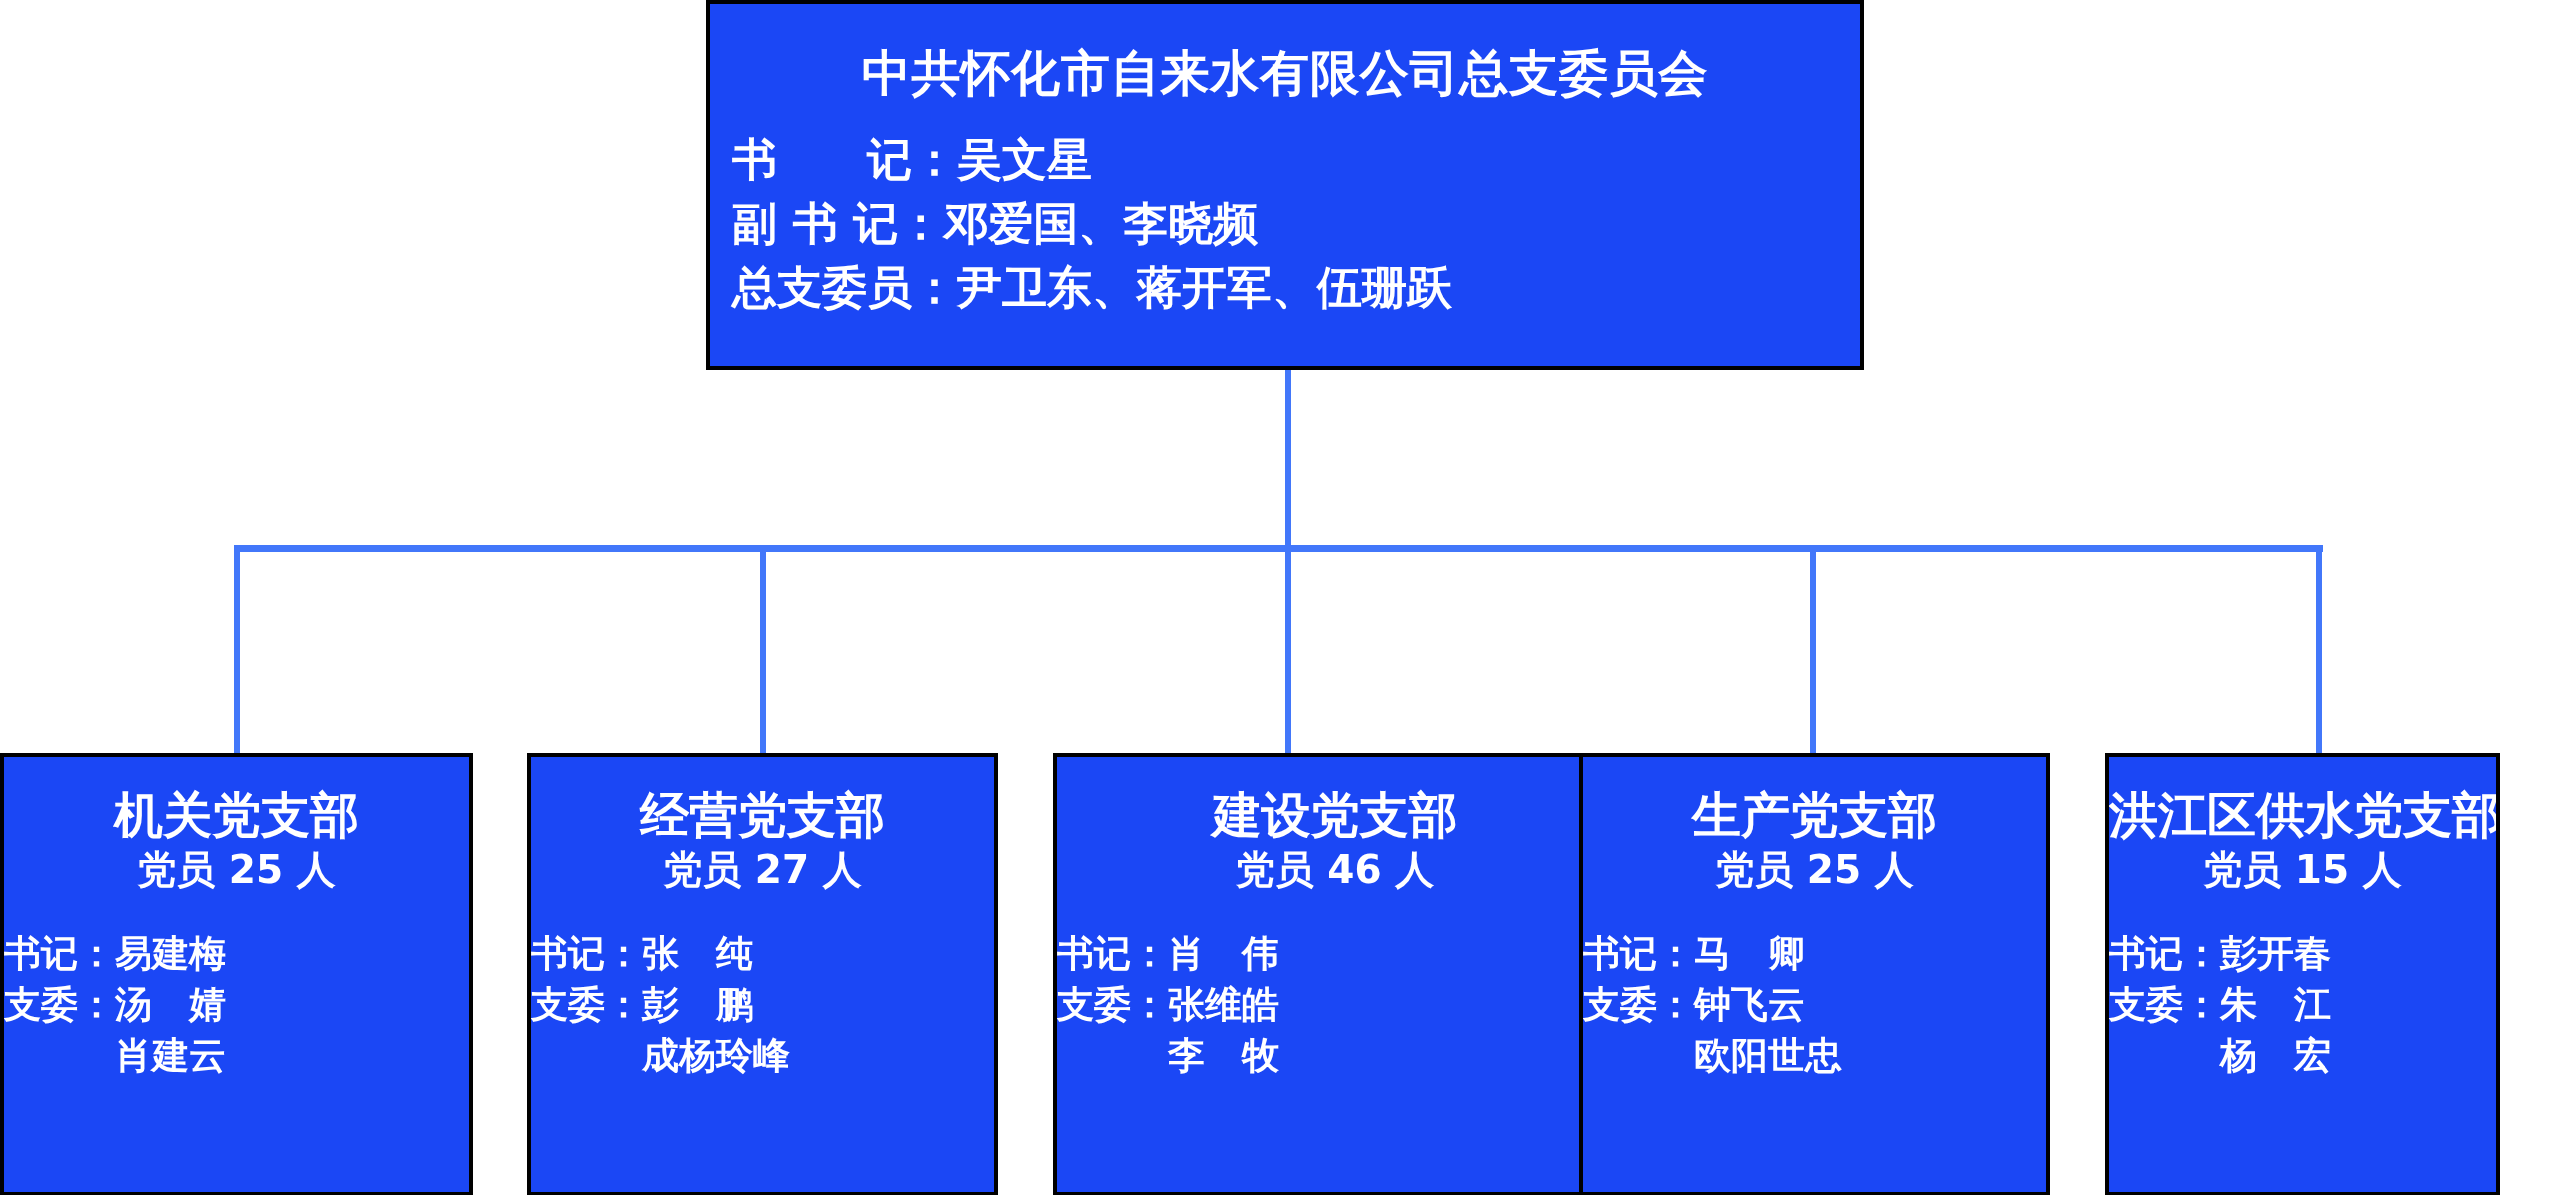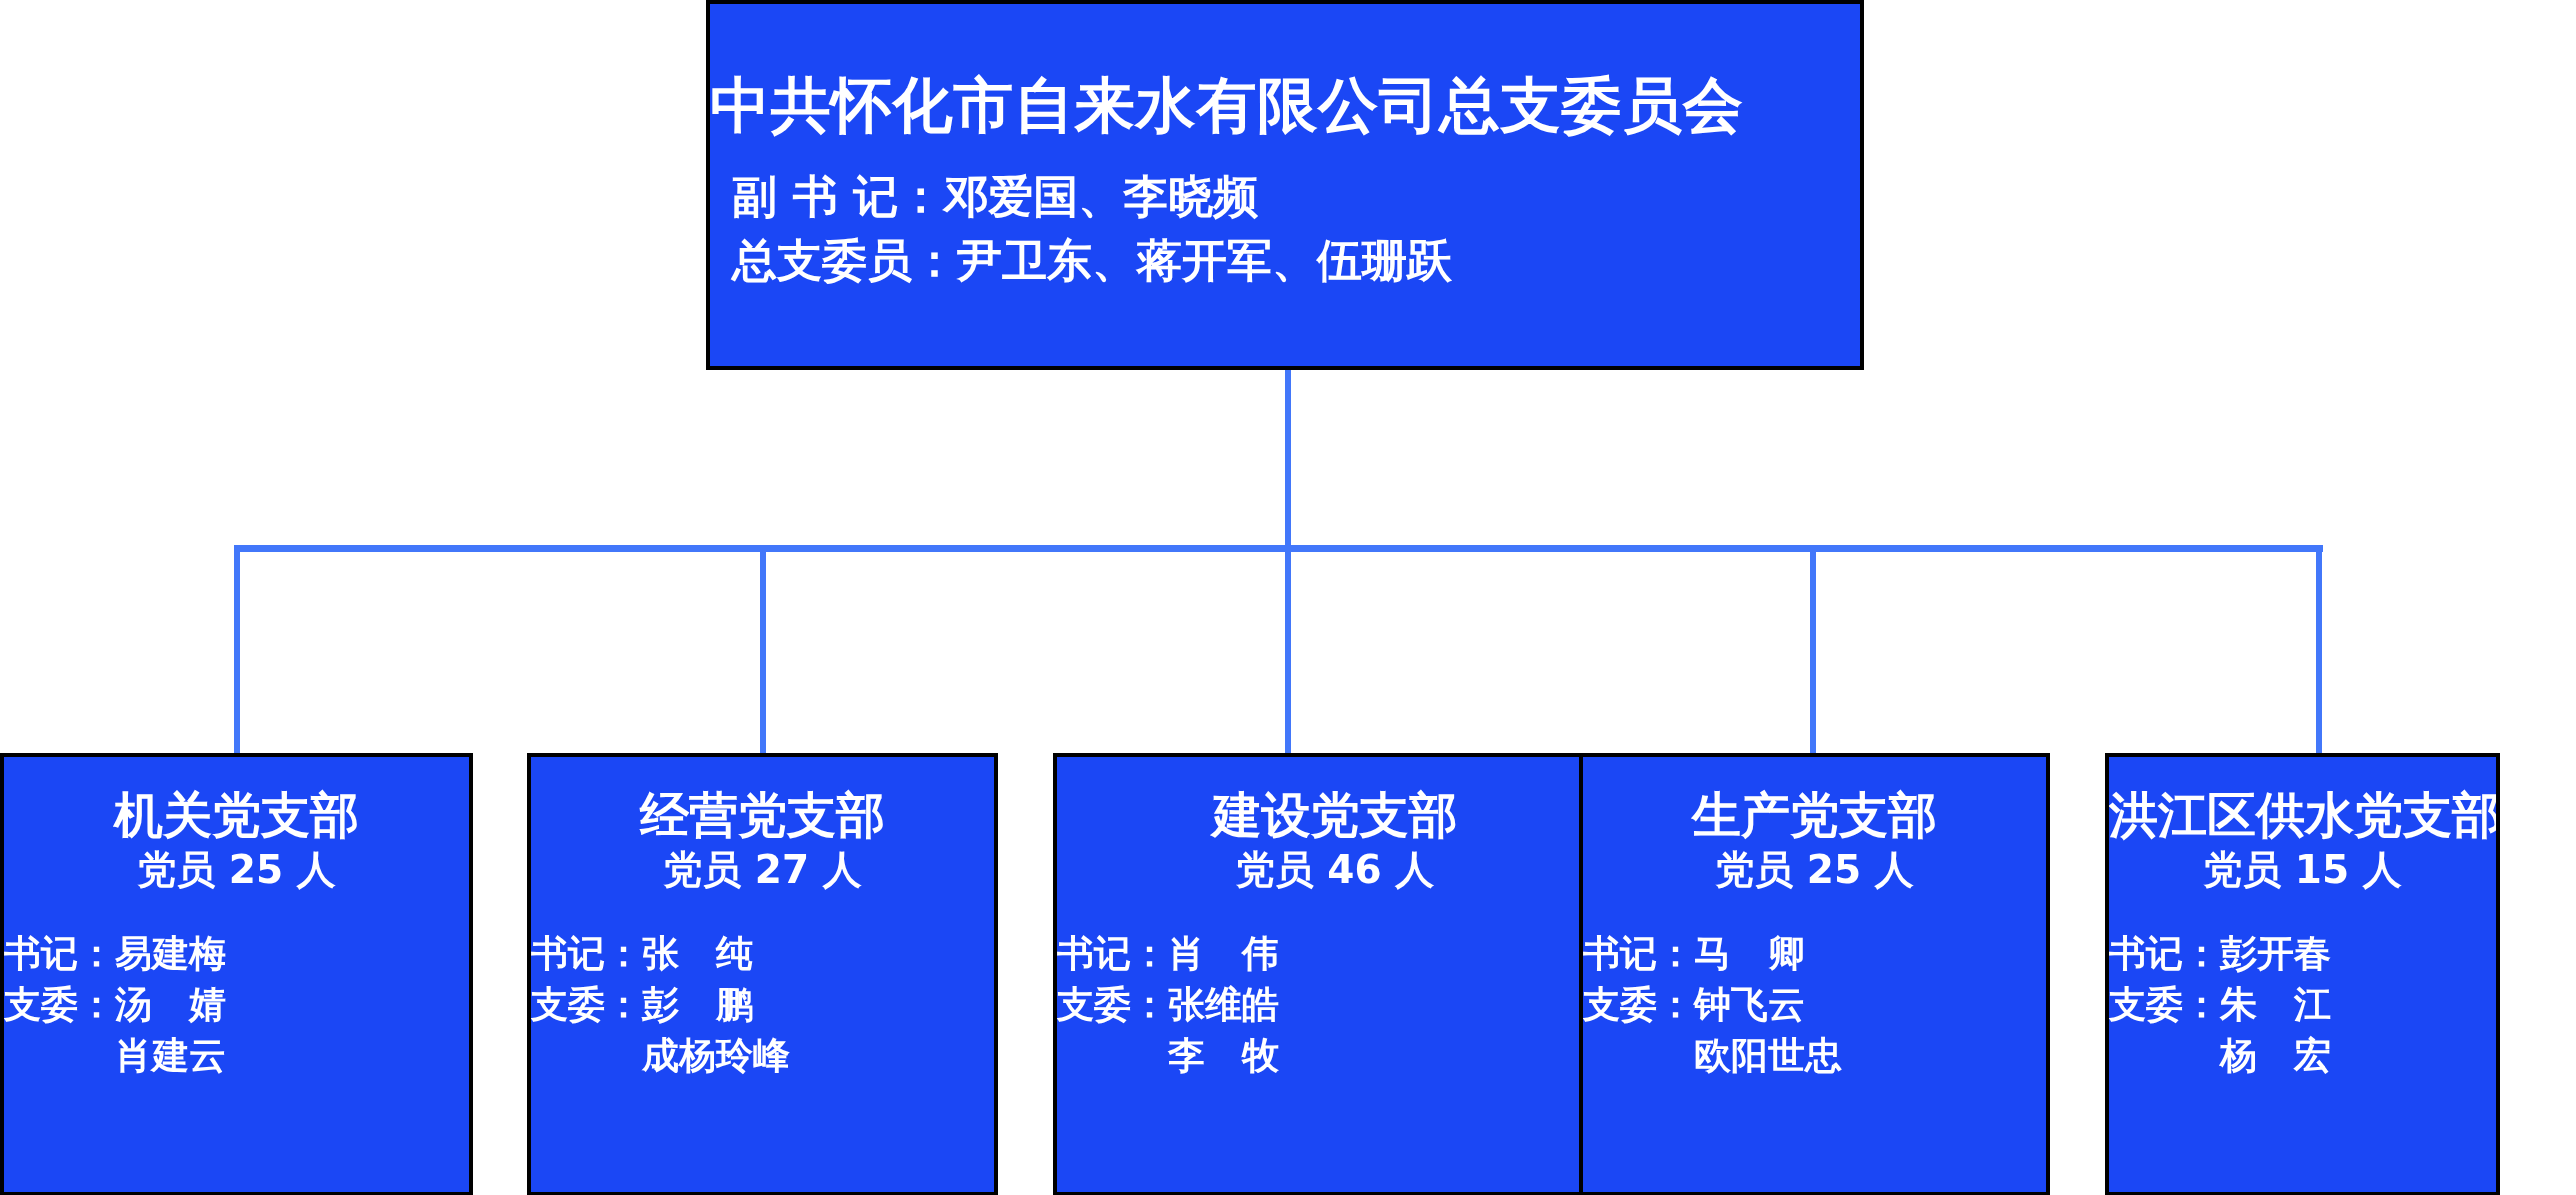--- a/index.html
+++ b/index.html
@@ -32,24 +32,25 @@
 
   
   #root-node {
     left: 706px;
     top: 0px;
     width: 1158px;
     height: 370px;
     padding: 0;
   }
   .root-title {
-    font-size: 60px;
+    font-size: 49px;
     font-weight: bold;
+    text-align: center;
     letter-spacing: 0.8px;
-    margin-top: 68px;
+    margin-top: 43px;
     line-height: 1.1;
   }
   .root-lines {
     margin-top: 27px;
     padding-left: 22px;
   }
   .root-line {
     font-size: 45px;
     font-weight: bold;
     line-height: 1.42;
@@ -107,20 +108,21 @@
   #conn-drop-4  { left: 2316px; top: 545px;  width: 6.4px;    height: 208px; }
 </style>
 </head>
 <body>
 
 <div id="chart-root">
 
   <div class="node-box" id="root-node">
     <div class="root-title">中共怀化市自来水有限公司总支委员会</div>
     <div class="root-lines">
+      <div class="root-line">书　　记：吴文星</div>
       <div class="root-line">副 书 记：邓爱国、李晓频</div>
       <div class="root-line">总支委员：尹卫东、蒋开军、伍珊跃</div>
     </div>
   </div>
 
   <div class="conn" id="conn-trunk"></div>
   <div class="conn" id="conn-bus"></div>
   <div class="conn" id="conn-drop-0"></div>
   <div class="conn" id="conn-drop-1"></div>
   <div class="conn" id="conn-drop-2"></div>

